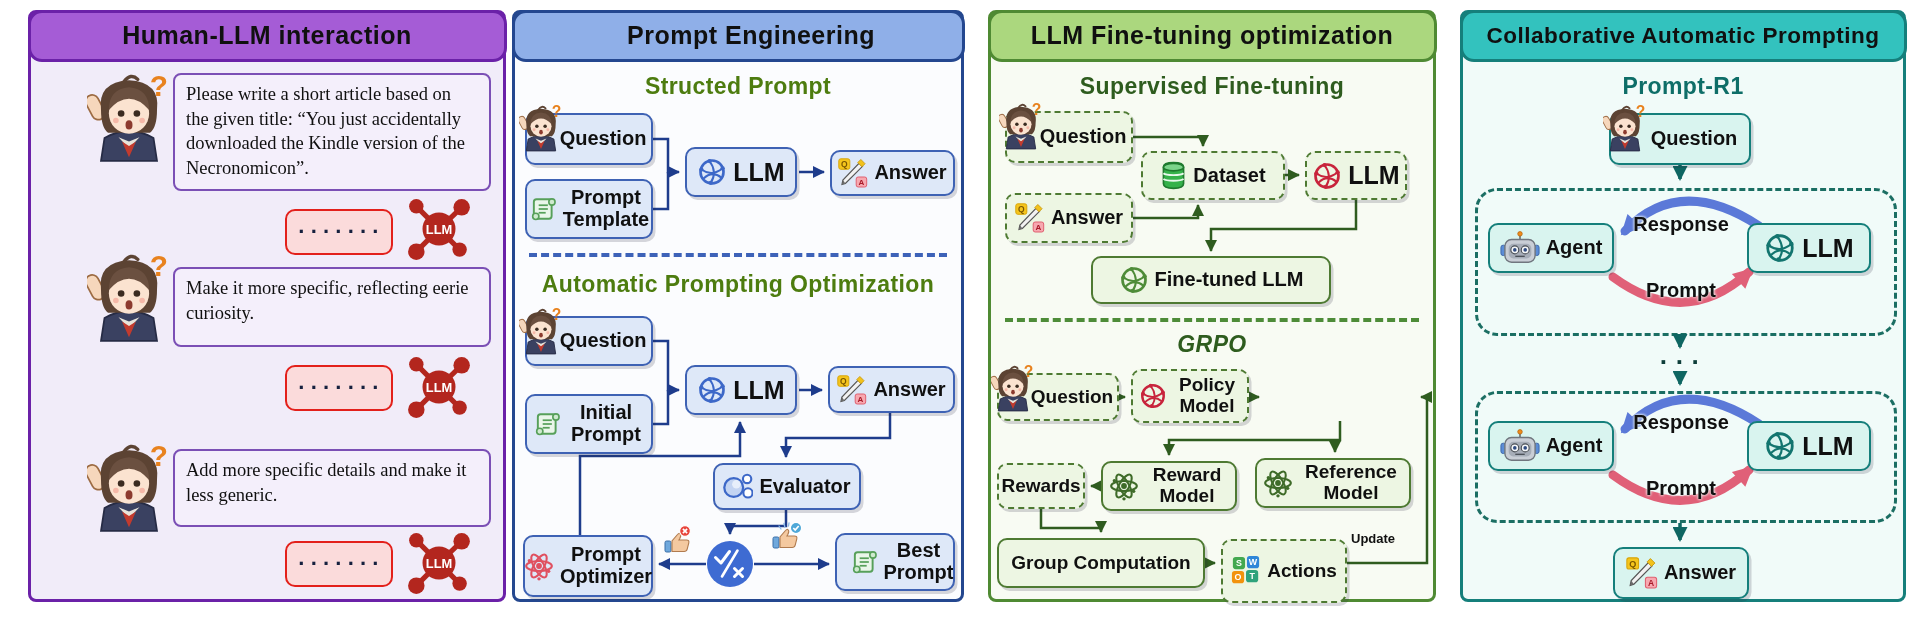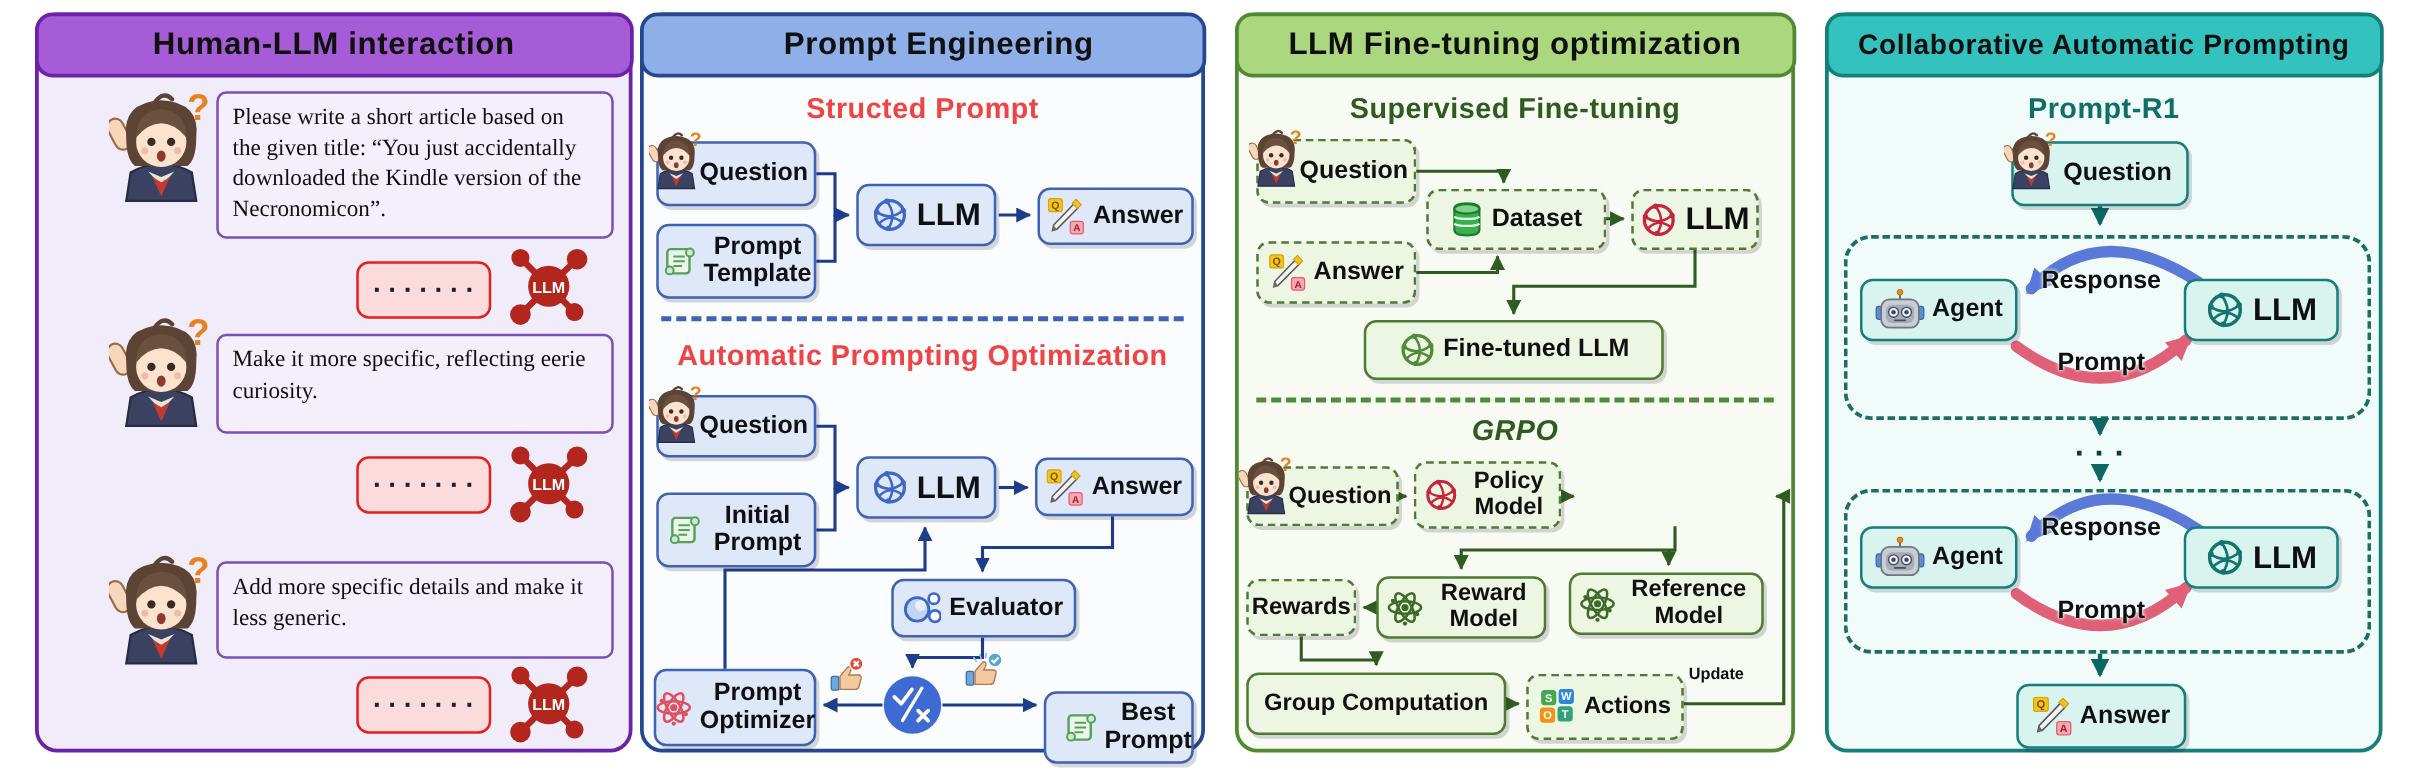--- a/index.html
+++ b/index.html
@@ -1,36 +1,36 @@
 <!DOCTYPE html>
 <html><head>
 <meta charset="utf-8">
 <style>
   html,body{margin:0;padding:0;background:#ffffff;}
   .stage{position:relative;width:1931px;height:619px;background:#ffffff;
          font-family:"Liberation Sans",sans-serif;overflow:hidden;}
   
   .panel{position:absolute;top:10px;height:592px;box-sizing:border-box;
-         border:3.5px solid;border-radius:18px;}
+         border:3.5px solid;border-radius:8px;}
   .panel-header{position:absolute;left:-3.5px;right:-3.5px;top:-3.5px;height:52px;
          box-sizing:border-box;border:3px solid;border-radius:14px;
          display:flex;align-items:center;justify-content:center;
          font-weight:bold;font-size:25px;color:#101010;letter-spacing:.5px;}
   .p1{left:28px;width:478px;background:#F1ECF9;border-color:#6B21A8;}
   .p1 .panel-header{background:#A55CD6;border-color:#6B21A8;}
   .p2{left:512px;width:452px;background:#FBFCFE;border-color:#24478F;}
   .p2 .panel-header{background:#8FAFE8;border-color:#24478F;padding-left:26px;}
   .p3{left:988px;width:448px;background:#F8FBF3;border-color:#4F8A33;}
   .p3 .panel-header{background:#ABD77E;border-color:#4F8A33;}
   .p4{left:1460px;width:446px;background:#F1FBF9;border-color:#157F7B;}
   .p4 .panel-header{background:#33C2BE;border-color:#157F7B;font-size:22.5px;}
   
   .sec-heading{position:absolute;left:0;right:0;text-align:center;
          font-weight:bold;font-size:23px;letter-spacing:.4px;}
-  .p2 .sec-heading{color:#ef4444;}
+  .p2 .sec-heading{color:#4d7c0f;}
   .p3 .sec-heading{color:#2E5C1E;}
   .p4 .sec-heading{color:#0E6E68;}
   
   .nbox{position:absolute;box-sizing:border-box;display:flex;align-items:center;
         justify-content:center;gap:6px;border-radius:10px;font-weight:bold;
         font-size:20px;color:#101010;text-align:center;line-height:1.08;
         padding:2px 6px;box-shadow:2.5px 3px 0 rgba(40,40,60,.18);z-index:3;}
   .b-blue {background:#DEE8F8;border:2.5px solid #3E62B4;}
   .g-dash {background:#EDF6E3;border:2.5px dashed #4E7A32;}
   .g-solid{background:#EDF6E3;border:2.5px solid #4E7A32;}
@@ -390,21 +390,21 @@
       </span>
 
     <div class="nbox b-blue" style="left:8px;top:522px;width:130px;height:62px;">
       <span class="icon" style="color:#E05060">
           <svg width="30" height="30">
             <use href="#sym-atom"></use>
           </svg>
         </span>
       <span>Prompt Optimizer</span>
       </div>
-    <div class="nbox b-blue" style="left:320px;top:540px;width:120px;height:58px;padding-left:19px;">
+    <div class="nbox b-blue" style="left:320px;top:520px;width:120px;height:58px;padding-left:19px;">
       <span class="icon">
           <svg width="28" height="28">
             <use href="#sym-scroll"></use>
           </svg>
         </span>
       <span>Best Prompt</span>
       </div>
   </div>
 
   <div class="panel p3">
@@ -506,21 +506,21 @@
       <span class="icon" style="color:#3E6B28">
           <svg width="30" height="30">
             <use href="#sym-atom"></use>
           </svg>
         </span>
       <span>Reference Model</span>
       </div>
     <div class="nbox g-solid" style="left:6px;top:525px;width:208px;height:50px;font-size:19px;">
       <span>Group Computation</span>
       </div>
-    <div class="nbox g-dash" style="left:230px;top:526px;width:126px;height:53px;font-size:19px;">
+    <div class="nbox g-dash" style="left:230px;top:526px;width:126px;height:64px;font-size:19px;">
       <span class="icon">
           <svg width="30" height="30">
             <use href="#sym-swot"></use>
           </svg>
         </span>
       <span>Actions</span>
       </div>
     <div class="update-label" style="left:360px;top:518px;">Update</div>
   </div>
 

